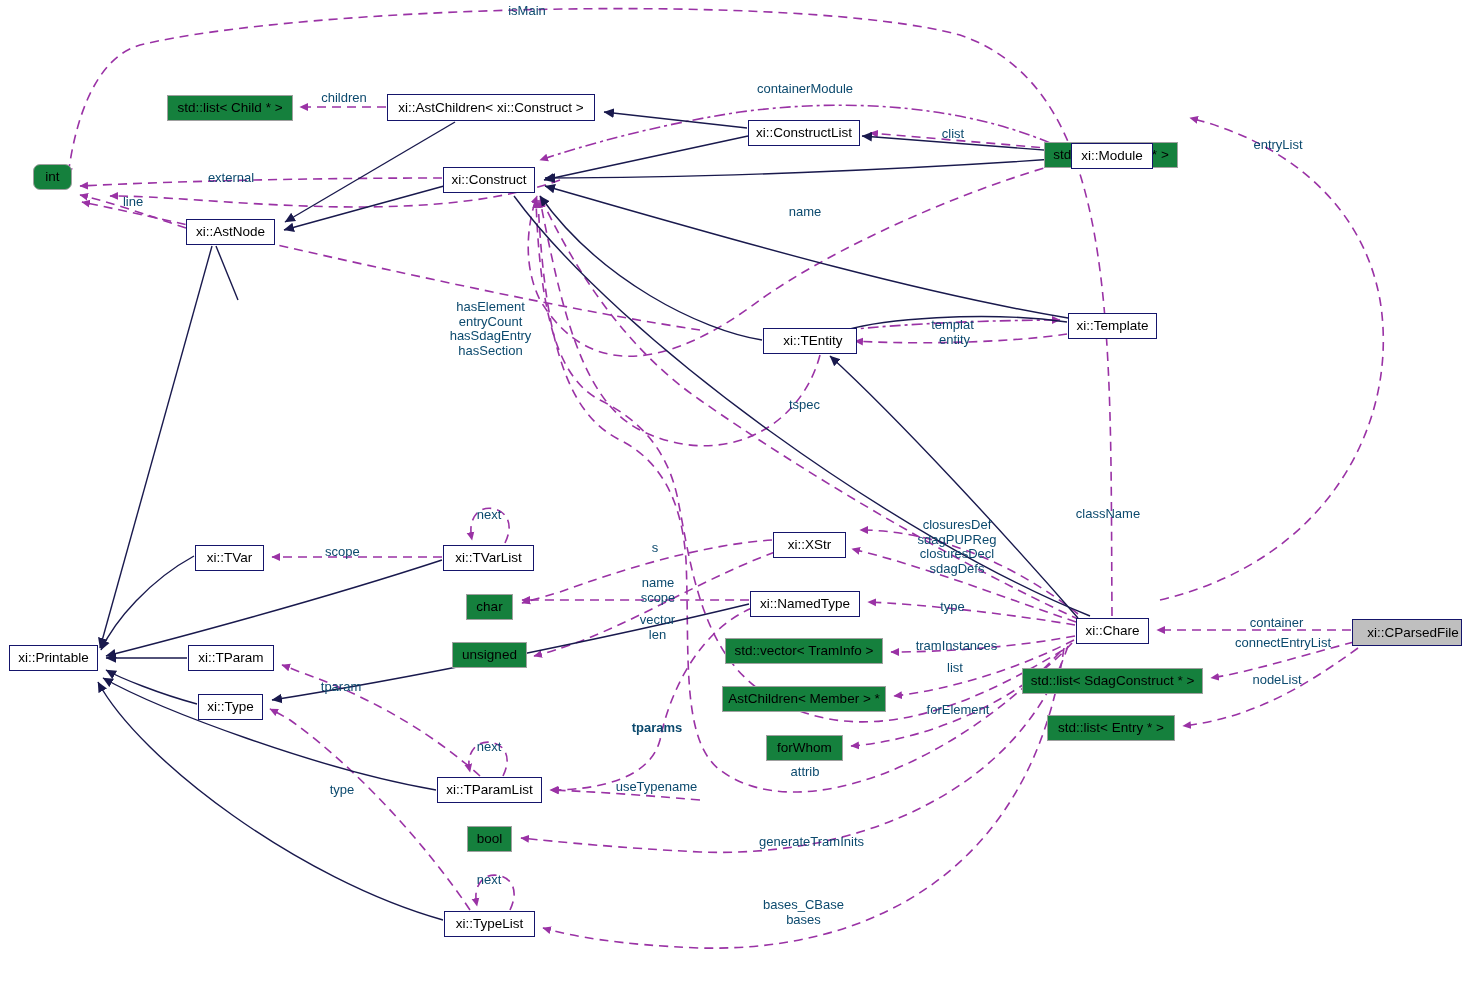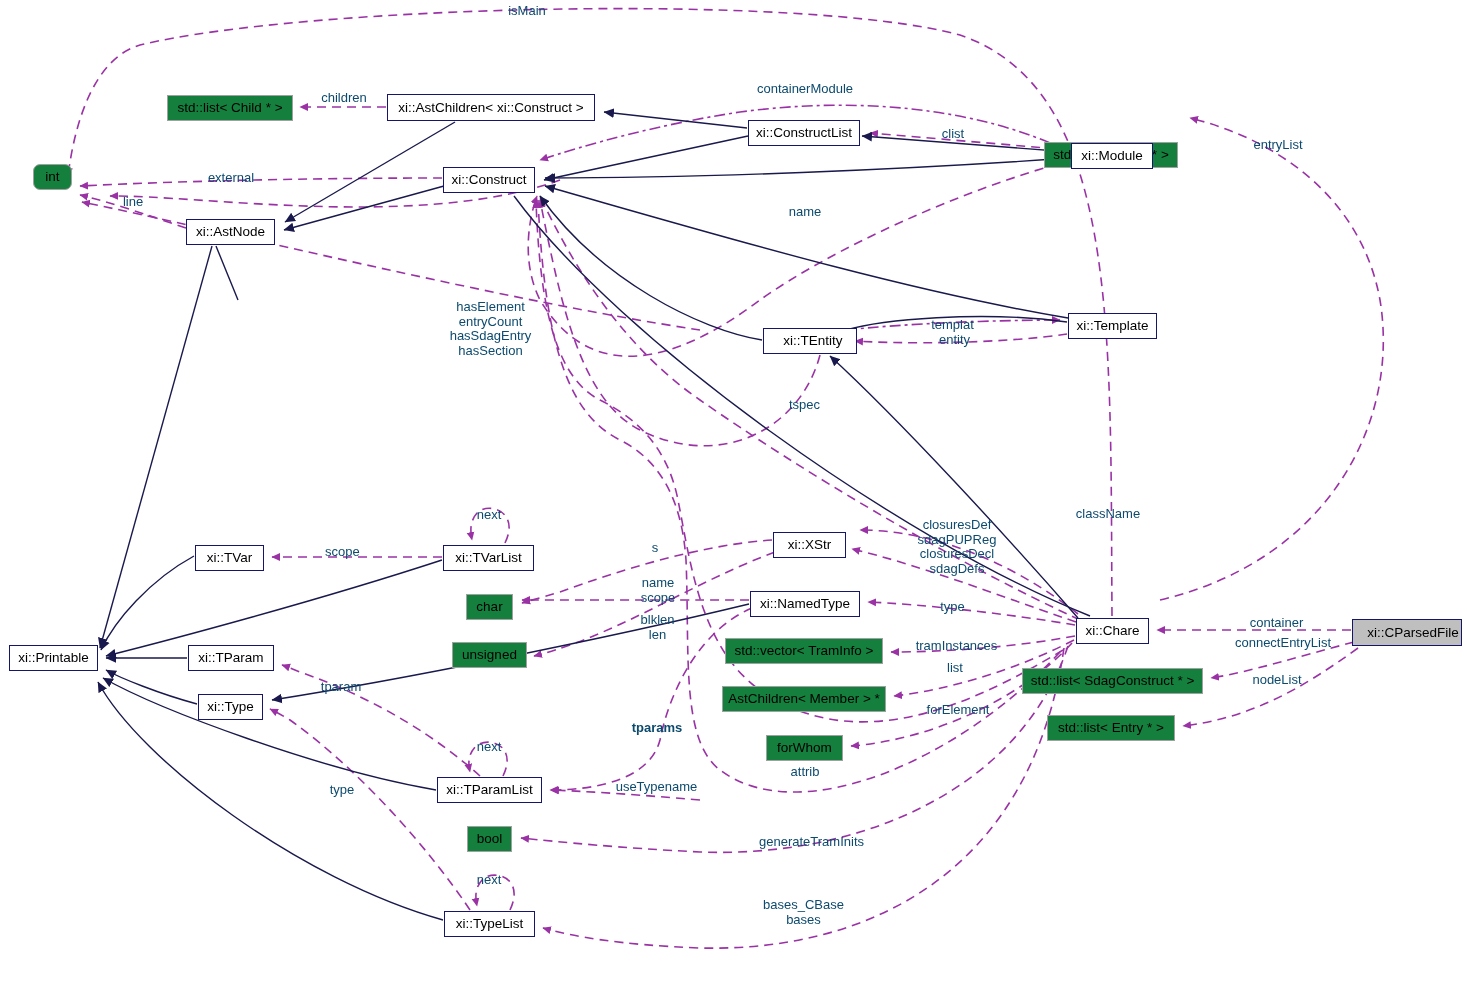--- a/index.html
+++ b/index.html
@@ -245,21 +245,21 @@
   <div class="edge-label" style="left:1069px;top:507px;width:78px;">className</div>
   <div class="edge-label" style="left:470px;top:508px;width:38px;">next</div>
   <div class="edge-label" style="left:325px;top:545px;width:33px;">scope</div>
   <div class="edge-label" style="left:648px;top:541px;width:14px;">s</div>
   <div class="edge-label" style="left:911px;top:518px;width:92px;">closuresDef
 sdagPUPReg
 closuresDecl
 sdagDefs</div>
   <div class="edge-label" style="left:634px;top:576px;width:48px;">name
 scope</div>
-  <div class="edge-label" style="left:635px;top:613px;width:45px;">blklen
+  <div class="edge-label" style="left:635px;top:613px;width:45px;">vector
 len</div>
   <div class="edge-label" style="left:935px;top:600px;width:35px;">type</div>
   <div class="edge-label" style="left:1241px;top:616px;width:71px;">container</div>
   <div class="edge-label" style="left:1224px;top:636px;width:118px;">connectEntryList</div>
   <div class="edge-label" style="left:905px;top:639px;width:103px;">tramInstances</div>
   <div class="edge-label" style="left:941px;top:661px;width:28px;">list</div>
   <div class="edge-label" style="left:1245px;top:673px;width:64px;">nodeList</div>
   <div class="edge-label" style="left:314px;top:680px;width:54px;">tparam</div>
   <div class="edge-label" style="left:918px;top:703px;width:80px;">forElement</div>
   <div class="edge-label" style="left:470px;top:740px;width:38px;">next</div>

